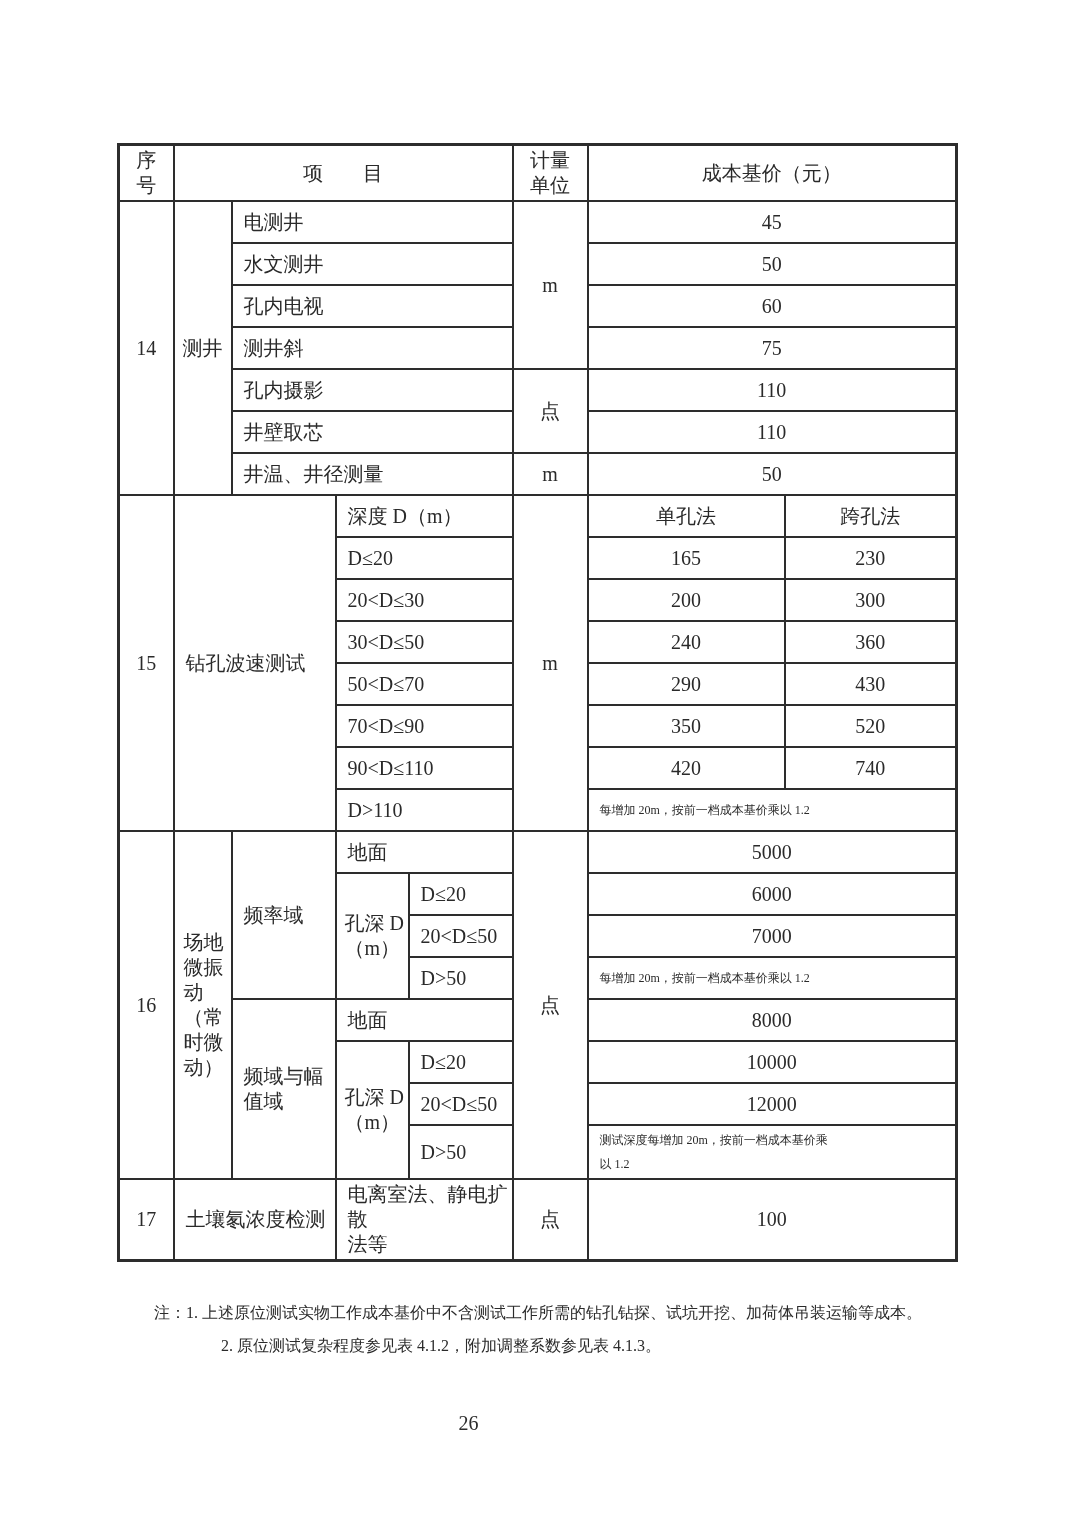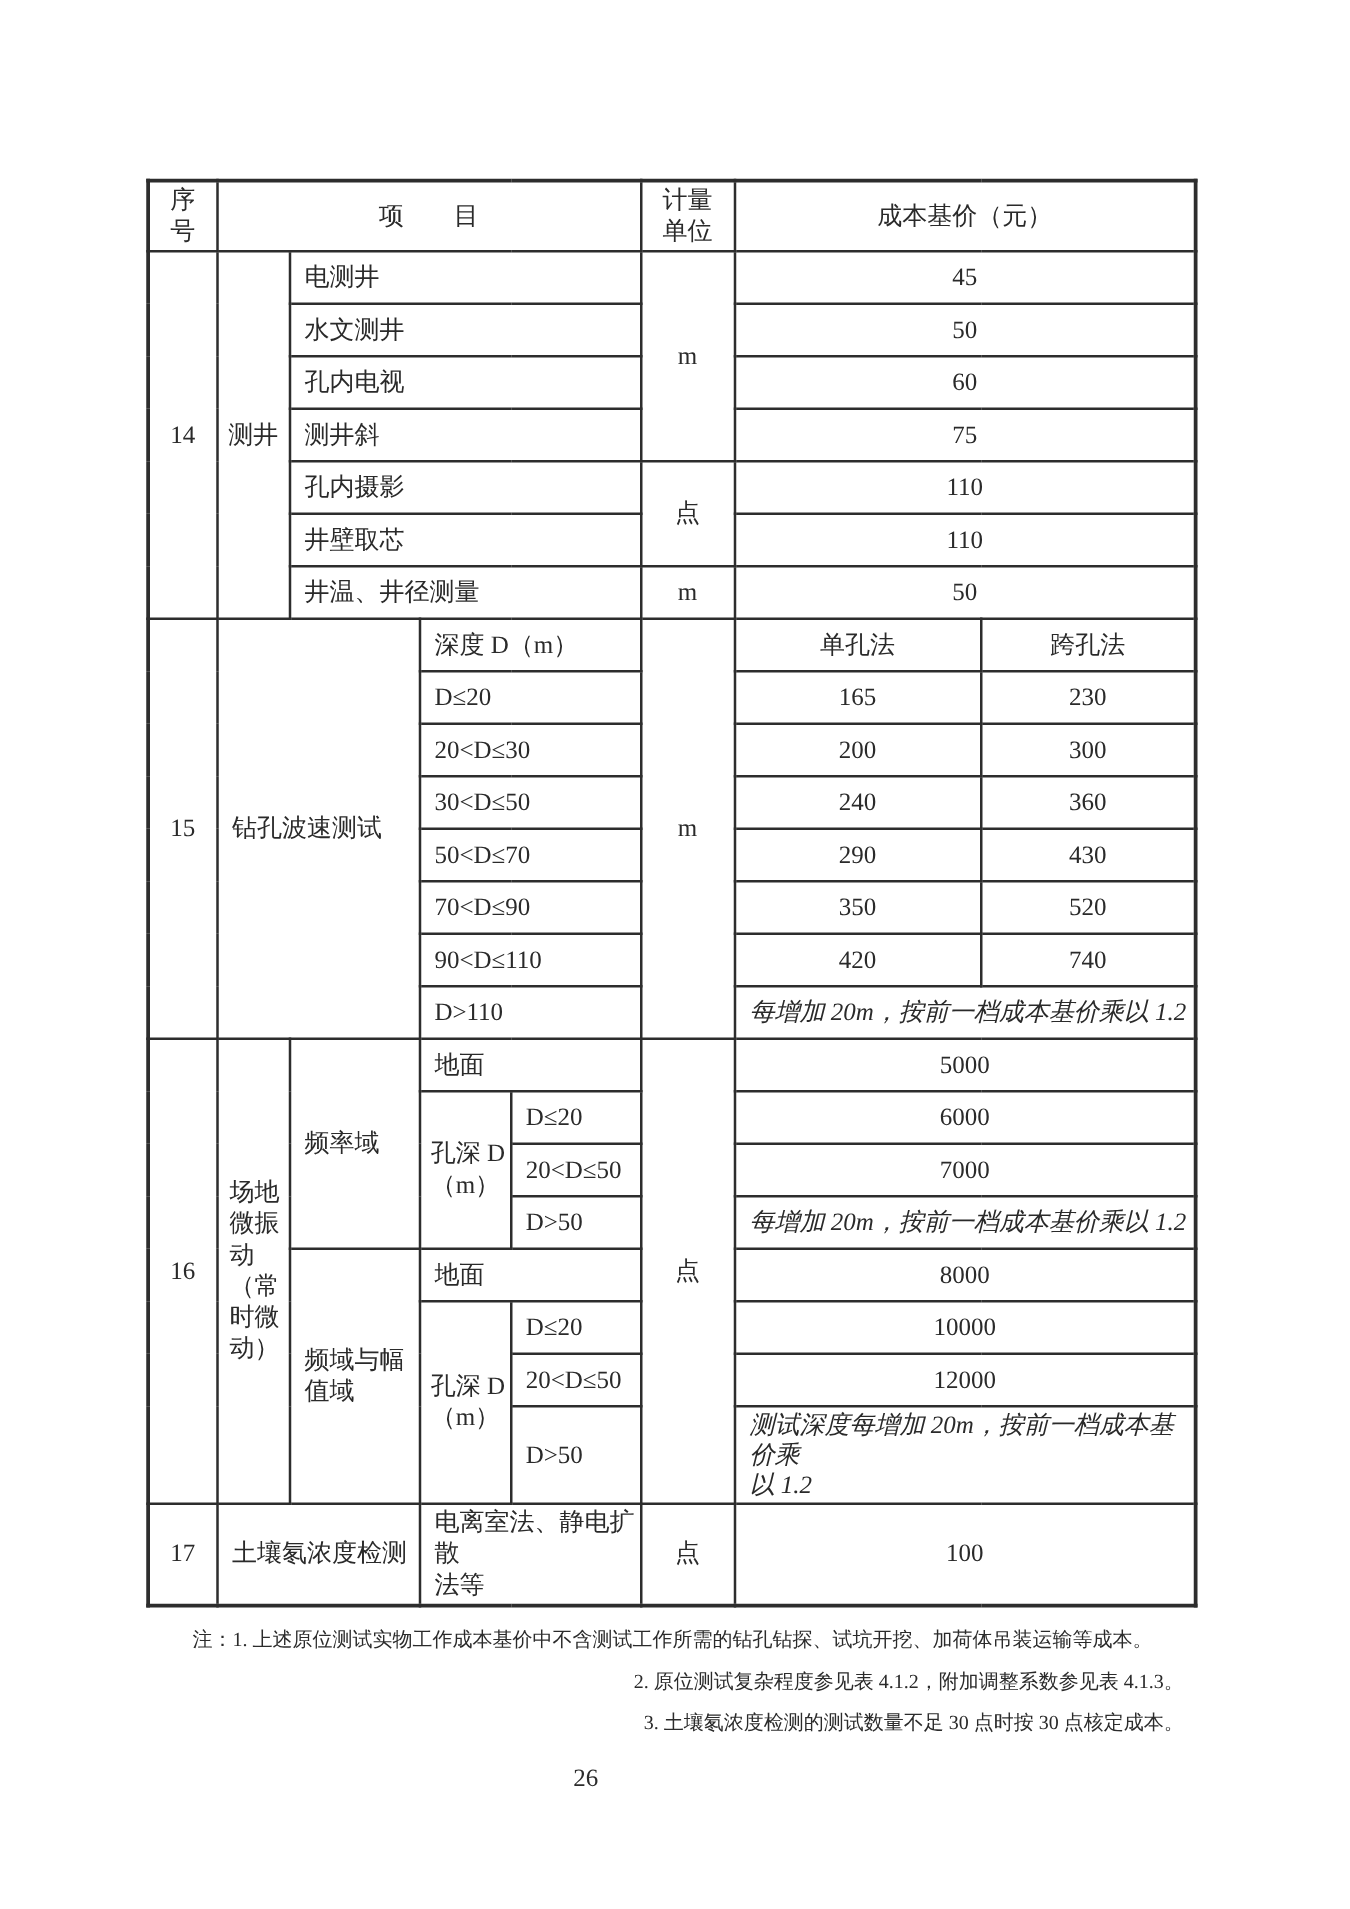--- a/index.html
+++ b/index.html
@@ -22,31 +22,31 @@
     border:2px solid #2d2d2d;
     text-align:center;
     vertical-align:middle;
     font-size:20px;
     line-height:25px;
     white-space:pre-line;
     padding:2px 4px;
     overflow:hidden;
   }
   td.left { text-align:left; padding-left:11px; padding-right:0; }
-  td.note-cell { font-size:20px; line-height:24px;font-style:italic; }
+  td.note-cell { font-size:12px; line-height:24px; }
   tr { height:42px; }
   tr.h52 { height:52px; }
   tr.h50 { height:50px; }
   .notes {
     position:absolute; left:133px; top:1296px; width:814px;
     font-size:16px; line-height:33px; color:#2b2b2b;
   }
   .notes p { margin:0; }
   .note-first { text-indent:21px; }
-  .note-sub { padding-left:88px;text-align:right; }
+  .note-sub { padding-left:88px; }
   .page-num {
     position:absolute; top:1412px; left:0; width:937px;
     text-align:center; font-size:20px; color:#2b2b2b;
   }
 </style>
 </head>
 <body>
 
 <table class="cost-table">
   <colgroup>
@@ -203,16 +203,15 @@
 法等</td>
     <td>点</td>
     <td colspan="2">100</td>
   </tr>
 </tbody>
   </table>
 
 <div class="notes">
   <p class="note-first">注：1. 上述原位测试实物工作成本基价中不含测试工作所需的钻孔钻探、试坑开挖、加荷体吊装运输等成本。</p>
   <p class="note-sub">2. 原位测试复杂程度参见表 4.1.2，附加调整系数参见表 4.1.3。</p>
-  <p class="note-sub">3. 土壤氡浓度检测的测试数量不足 30 点时按 30 点核定成本。</p>
 </div>
 
 <div class="page-num">26</div>
 
 </body></html>

